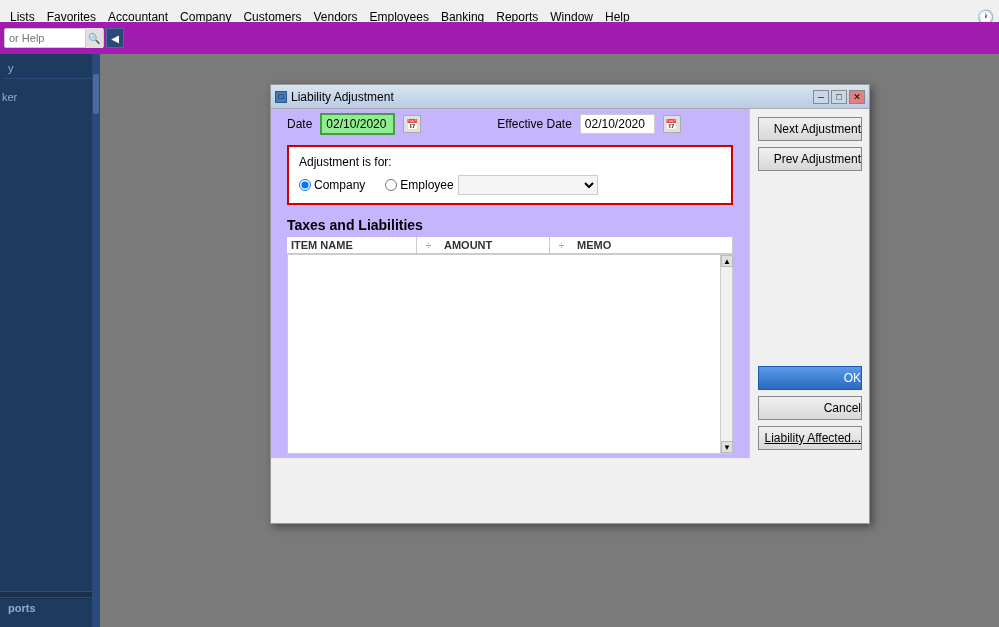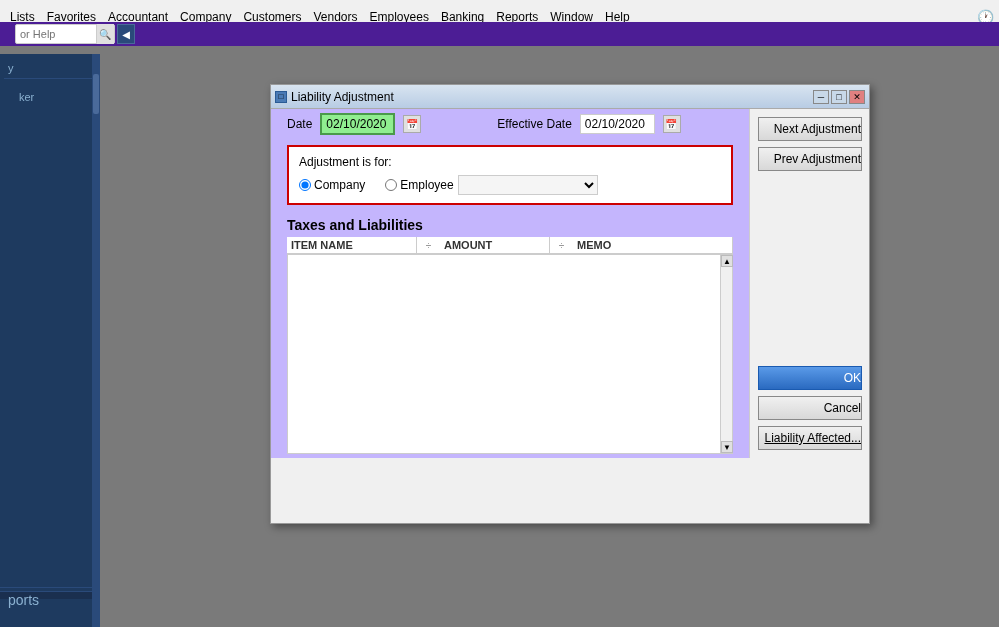--- a/index.html
+++ b/index.html
@@ -25,27 +25,27 @@
     }
     .menubar-item {
       padding: 2px 6px;
       font-size: 12px;
       cursor: pointer;
       color: #000;
     }
 
     
     .toolbar {
-      background: #4c1d95;
-      height: 24px;
+      background: #a21caf;
+      height: 32px;
       position: absolute;
       top: 22px; left: 0; right: 0;
       display: flex;
       align-items: center;
-      padding: 0 15px;
+      padding: 0 4px;
     }
     .search-container {
       display: flex;
       align-items: center;
       background: white;
       border: 1px solid #ccc;
       height: 20px;
       border-radius: 2px;
     }
     .search-input {
@@ -100,25 +100,26 @@
     .sidebar-scrollbar-thumb {
       width: 6px;
       height: 40px;
       background: #4a6a9a;
       margin: 0 auto;
       margin-top: 20px;
       border-radius: 2px;
     }
     .sidebar-bottom {
       position: absolute;
-      bottom: 15px; left: 0; right: 0;
+      bottom: 9px; left: 0; right: 0;
       padding: 4px 8px;
-      font-size: 14px;
+      font-size: 11px;
       color: #8ab0d0;
       border-top: 1px solid #2a4a7a;
+      font-weight: bold;
     }
 
     
     .main-area {
       position: absolute;
       top: 54px;
       left: 100px;
       right: 0;
       bottom: 0;
       background: #7a7a7a;
@@ -410,21 +411,21 @@
     </button>
   </div>
   <button class="collapse-btn">
     <span>◀</span>
   </button>
 </div>
 
 <div class="sidebar">
   <div style="padding:8px 8px 4px 8px; color:#8ab0d0; font-size:11px;">y</div>
   <div style="height:1px; background:#2a4a7a; margin:0 4px;"></div>
-  <div style="padding:4px 19px; color:#8ab0d0; font-size:11px; margin-top:8px;">ker</div>
+  <div style="padding:4px 2px; color:#8ab0d0; font-size:11px; margin-top:8px;">ker</div>
   <div class="sidebar-scrollbar">
     <div class="sidebar-scrollbar-thumb"></div>
   </div>
   <div style="position:absolute; bottom:28px; left:0; right:8px; height:8px; background:#1a2f4f; border-top:1px solid #2a4a7a;"></div>
   <div class="sidebar-bottom">ports</div>
 </div>
 
 <div class="main-area">
 
   <div class="dialog">

